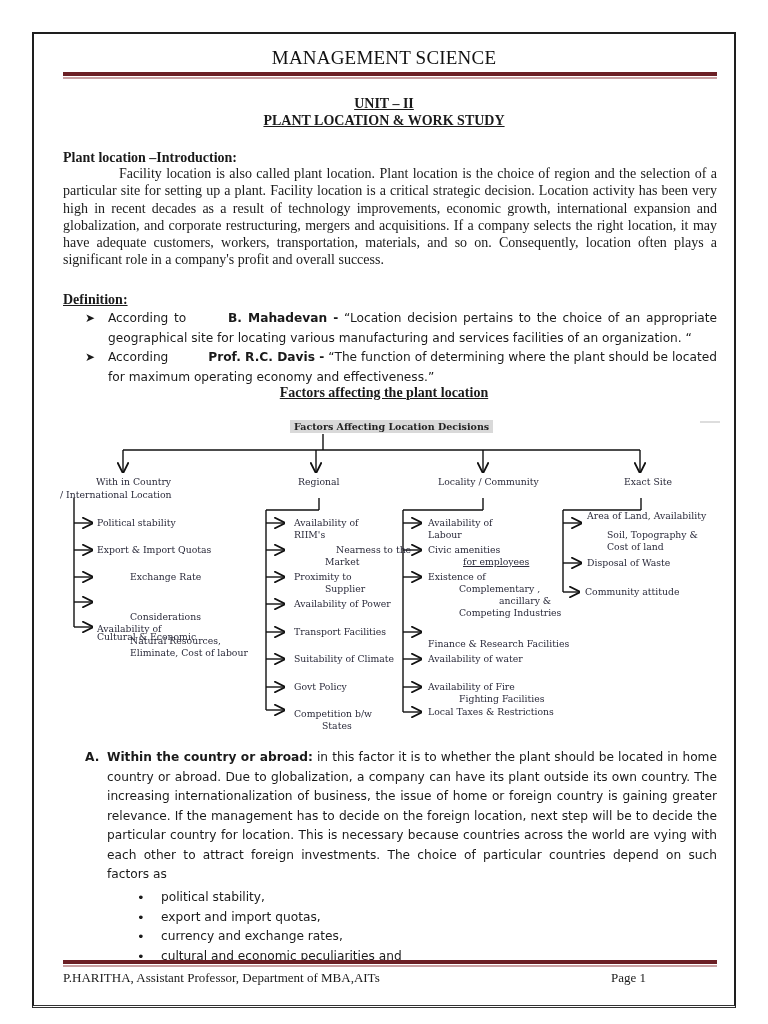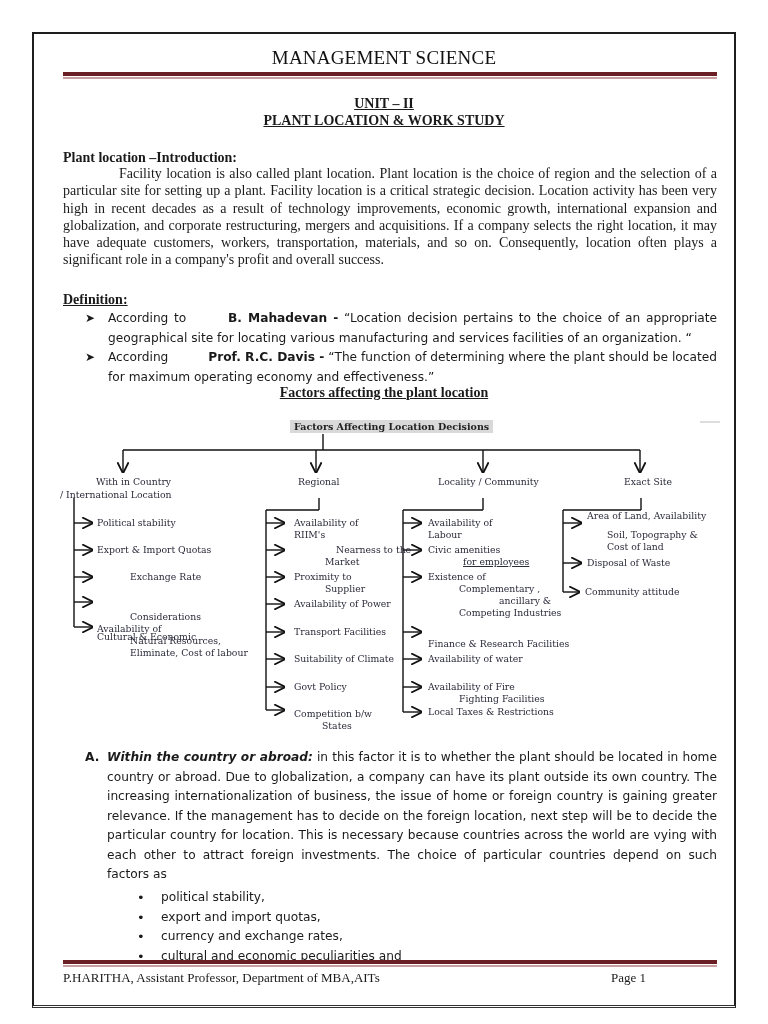--- a/index.html
+++ b/index.html
@@ -19,21 +19,21 @@
   .def-list li .arrow { position: absolute; left: 0; top: 0; font-size: 12px; }
   .def-list b { font-weight: bold; padding-left: 36px; }
   .factors-title { position: absolute; left: 0; width: 768px; top: 385px; text-align: center; font-weight: bold; font-size: 14px; text-decoration: underline; }
   .diagram { position: absolute; left: 60px; top: 410px; width: 670px; height: 330px; }
   .diagram svg { position: absolute; left: 0; top: 0; }
   .dlabel { position: absolute; font-family: "DejaVu Serif", serif; font-size: 9.3px; line-height: 12px; color: #2a2a3a; white-space: nowrap; }
   .droot { position: absolute; left: 230px; top: 10px; background: #d9d9d9; font-family: "DejaVu Serif", serif; font-weight: bold; font-size: 9.5px; padding: 1px 4px; color: #222; }
   .sectionA { position: absolute; left: 85px; top: 748px; width: 632px; font-family: "DejaVu Sans", sans-serif; font-size: 12.2px; line-height: 19.5px; }
   .sectionA .letter { position: absolute; left: 0; top: 0; font-weight: bold; }
   .sectionA .body { margin-left: 22px; text-align: justify; }
-  .sectionA .lead { font-weight: bold; font-style: italic; }
+  .sectionA .lead { font-weight: bold; }
   .bullets { position: absolute; left: 125px; top: 880px; margin: 8px; padding: 0; list-style: none; font-family: "DejaVu Sans", sans-serif; font-size: 12.2px; line-height: 19.5px; }
   .bullets li { position: relative; padding-left: 28px; }
   .bullets li::before { content: "\2022"; position: absolute; left: 4px; top: 0; font-size: 13px; }
   .footer-left { position: absolute; left: 63px; top: 970px; font-size: 13px; }
   .footer-right { position: absolute; left: 611px; top: 970px; font-size: 13px; }
 </style>
 </head>
 <body>
 
 <div class="page-border"></div>

